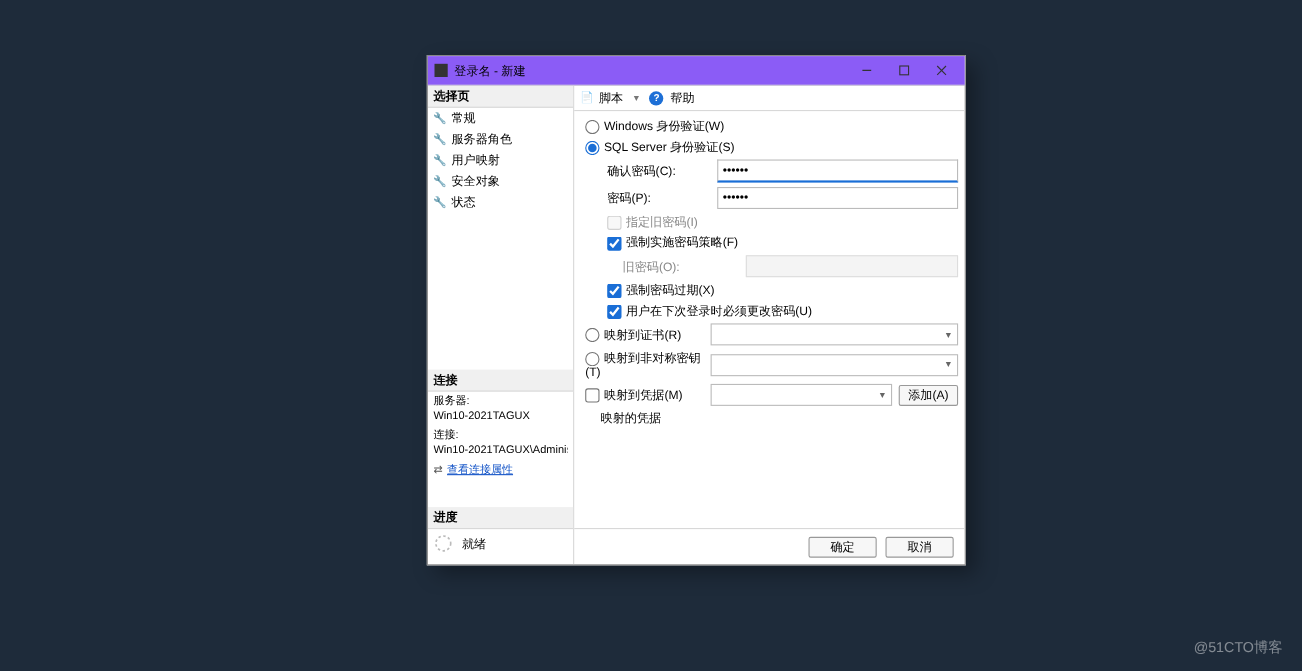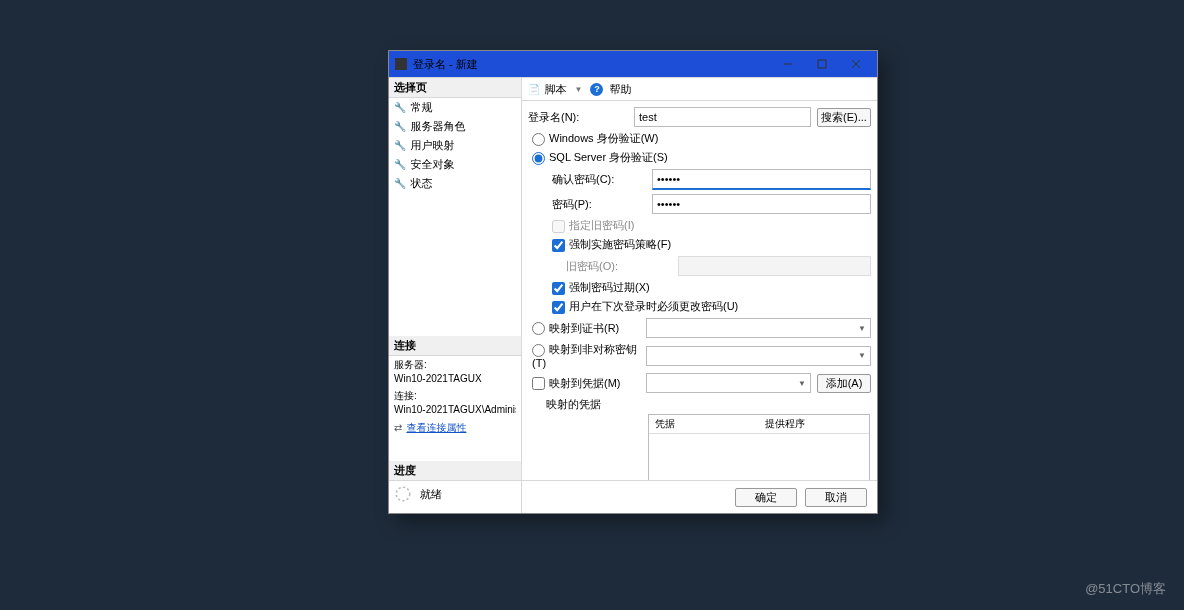--- a/index.html
+++ b/index.html
@@ -16,21 +16,21 @@
   }
   .dialog {
     position:absolute; left:388px; top:50px;
     width:488px; height:462px;
     background:#fff; border:1px solid #888;
     box-shadow:8px 8px 18px rgba(0,0,0,0.35);
     display:flex; flex-direction:column;
   }
   
   .titlebar {
-    height:26px; background:#1d4ed8;
+    height:26px; background:#8b5cf6;
     display:flex; align-items:center;
     padding:0 4px 0 6px; border-bottom:1px solid #d8d8d8;justify-content:center;
   }
   .tb-icon{width:12px;height:12px;background:#333;margin-right:6px;}
   .tb-title{flex:1;}
   .wbtn{width:34px;height:20px;display:flex;align-items:center;justify-content:center;}
   .wbtn svg{stroke:#333;fill:none;}
   
   .main{flex:1;display:flex;overflow:hidden;}
   .leftcol{width:132px;border-right:1px solid #d8d8d8;display:flex;flex-direction:column;}
@@ -161,26 +161,20 @@
     <div class="rightcol">
       <div class="topstrip">
         <span style="font-size:10px;color:#555;">📄</span>
         <span>脚本</span>
         <span class="dropdown-arrow">▼</span>
         <span class="qicon">?</span>
         <span>帮助</span>
       </div>
 
       <div class="form">
-        <div class="row">
-          <span class="lab">登录名(N):</span>
-          <input class="field" type="text" value="test" style="">
-          <span style="width:6px"></span>
-          <button class="btn">搜索(E)...</button>
-        </div>
         <div class="row" style="padding-left:4px;">
           <label><input type="radio" name="auth" style=""><span>Windows 身份验证(W)</span></label>
         </div>
         <div class="row" style="padding-left:4px;">
           <label><input type="radio" name="auth" checked="" style=""><span>SQL Server 身份验证(S)</span></label>
         </div>
         <div class="row">
           <span class="lab2">确认密码(C):</span>
           <input class="field" type="password" value="••••••" style="border-bottom: 2px solid rgb(26, 110, 214);">
         </div>
@@ -224,26 +218,20 @@
           <div class="selbox">
               <span></span>
               <span class="selarrow">▼</span>
             </div>
           <span style="width:6px"></span>
           <button class="btn">添加(A)</button>
         </div>
         <div class="row">
           <span class="lab3">映射的凭据</span>
         </div>
-        <div class="listbox" style="width:220px;">
-          <div class="listhead">
-            <div>凭据</div>
-            <div>提供程序</div>
-          </div>
-        </div>
 
       </div>
 
       <div class="footer">
         <button class="btn" style="width:62px;">确定</button>
         <button class="btn" style="width:62px;">取消</button>
       </div>
     </div>
   </div>
 </div>

